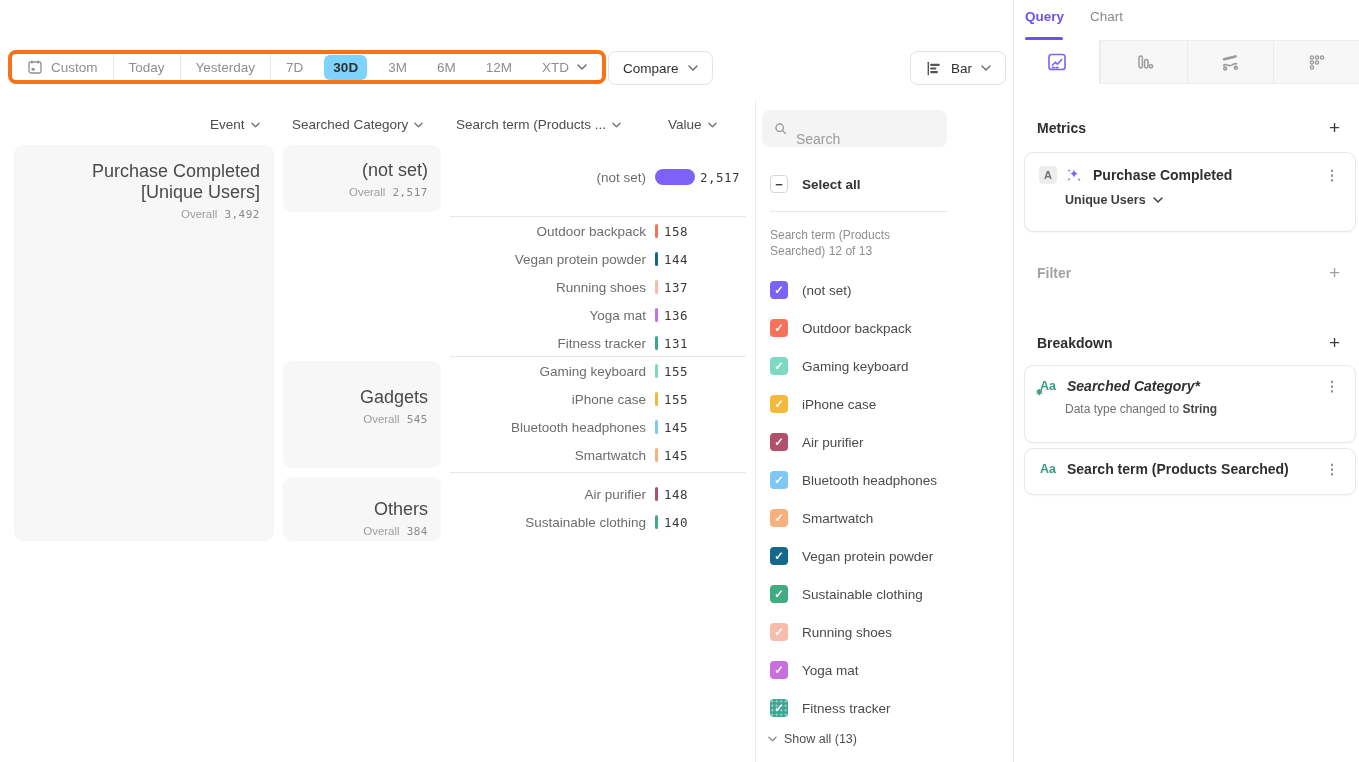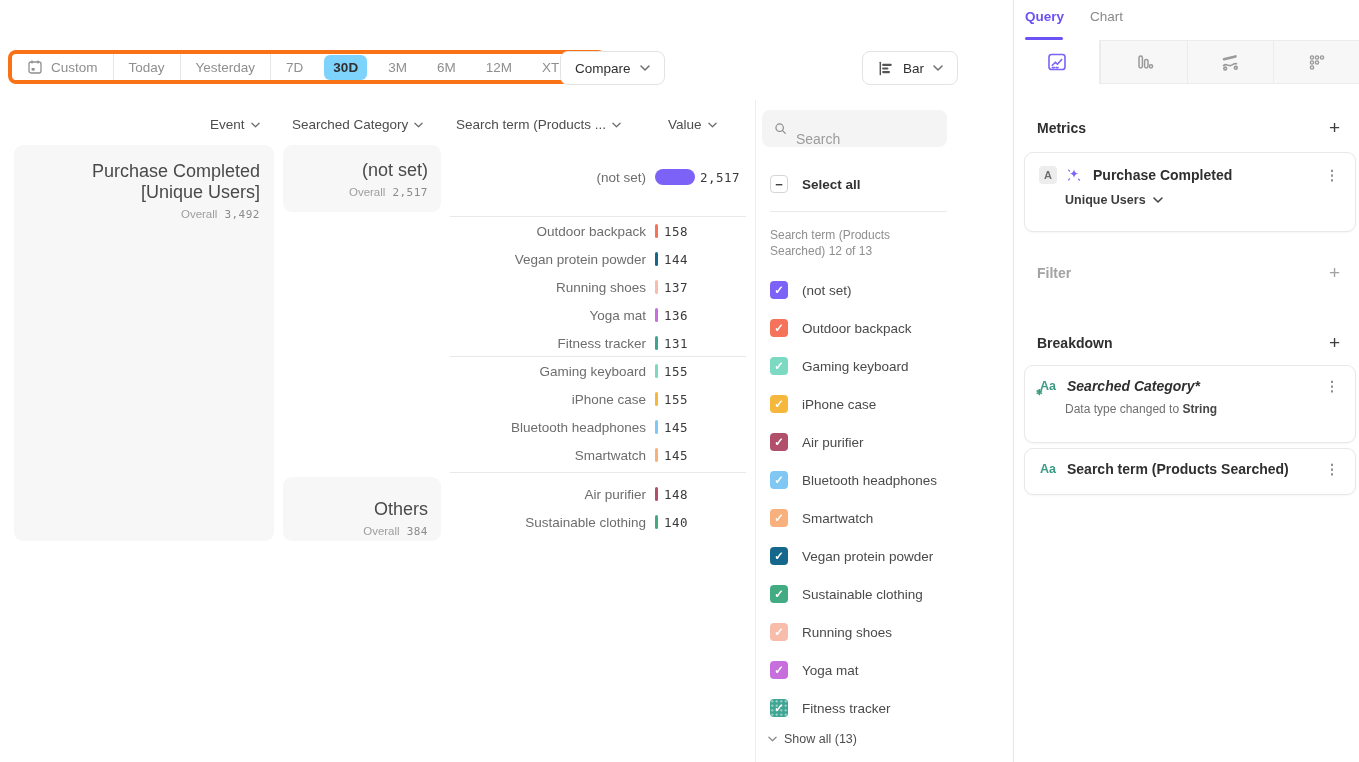--- a/index.html
+++ b/index.html
@@ -12,21 +12,21 @@
   .seg { position:absolute; left:8px; top:50px; height:34px; display:flex; align-items:center;
          border:4px solid #f97316; border-radius:8px; }
   .seg-item { padding:0 15px; height:100%; display:flex; align-items:center; gap:8px;
               font-size:13.5px; color:#8f8f8f; cursor:pointer; white-space:nowrap; }
   .seg-item .pill { padding:5px 9px; border-radius:6px; }
   .seg-item.selected .pill { background:#7dd3fc; color:#2f2f2f; font-weight:600; }
   .seg-item.selected { padding:0 6px; }
   .seg-div { width:1px; height:100%; background:#e6e6e6; }
   .btn { position:absolute; height:33px; border:1px solid #e3e3e3; border-radius:8px; background:#fff;
          display:flex; align-items:center; gap:9px; padding:16px 14px; font-size:13.5px; color:#2f2f2f;
-         font-weight:500; cursor:pointer; }
+         font-weight:500; cursor:pointer;margin-left:48px; }
   #compare-btn { left:560px; top:51px; }
   #bar-btn { left:862px; top:51px; }
   .chev { display:inline-flex; color:#6f6f6f; }
 
   
   .col-head { position:absolute; top:117px; display:flex; align-items:center; gap:6px;
               font-size:13.5px; color:#4d4d4d; font-weight:500; cursor:pointer; }
   #h-event { left:210px;justify-content:center; } #h-cat { left:292px; } #h-term { left:456px; } #h-value { left:668px; }
 
   
@@ -224,20 +224,24 @@
 
   <div class="gcard" id="event-card">
     <div class="card-title">Purchase Completed [Unique Users]</div>
     <div class="card-sub"><span>Overall</span><span class="mono">3,492</span></div>
   </div>
 
   <div class="gcard cat-card" id="cat0">
     <div class="card-title">(not set)</div>
     <div class="card-sub"><span>Overall</span><span class="mono">2,517</span></div>
   </div>
+  <div class="gcard cat-card" id="cat2">
+    <div class="card-title">Gadgets</div>
+    <div class="card-sub"><span>Overall</span><span class="mono">545</span></div>
+  </div>
   <div class="gcard cat-card" id="cat3">
     <div class="card-title">Others</div>
     <div class="card-sub"><span>Overall</span><span class="mono">384</span></div>
   </div>
 
   <div class="tgroup" id="g0">
     <div class="trow big">
       <span class="tlabel">(not set)</span>
       <span class="tbar" style="background-color: rgb(124, 98, 246);"></span>
       <span class="tval mono">2,517</span>

